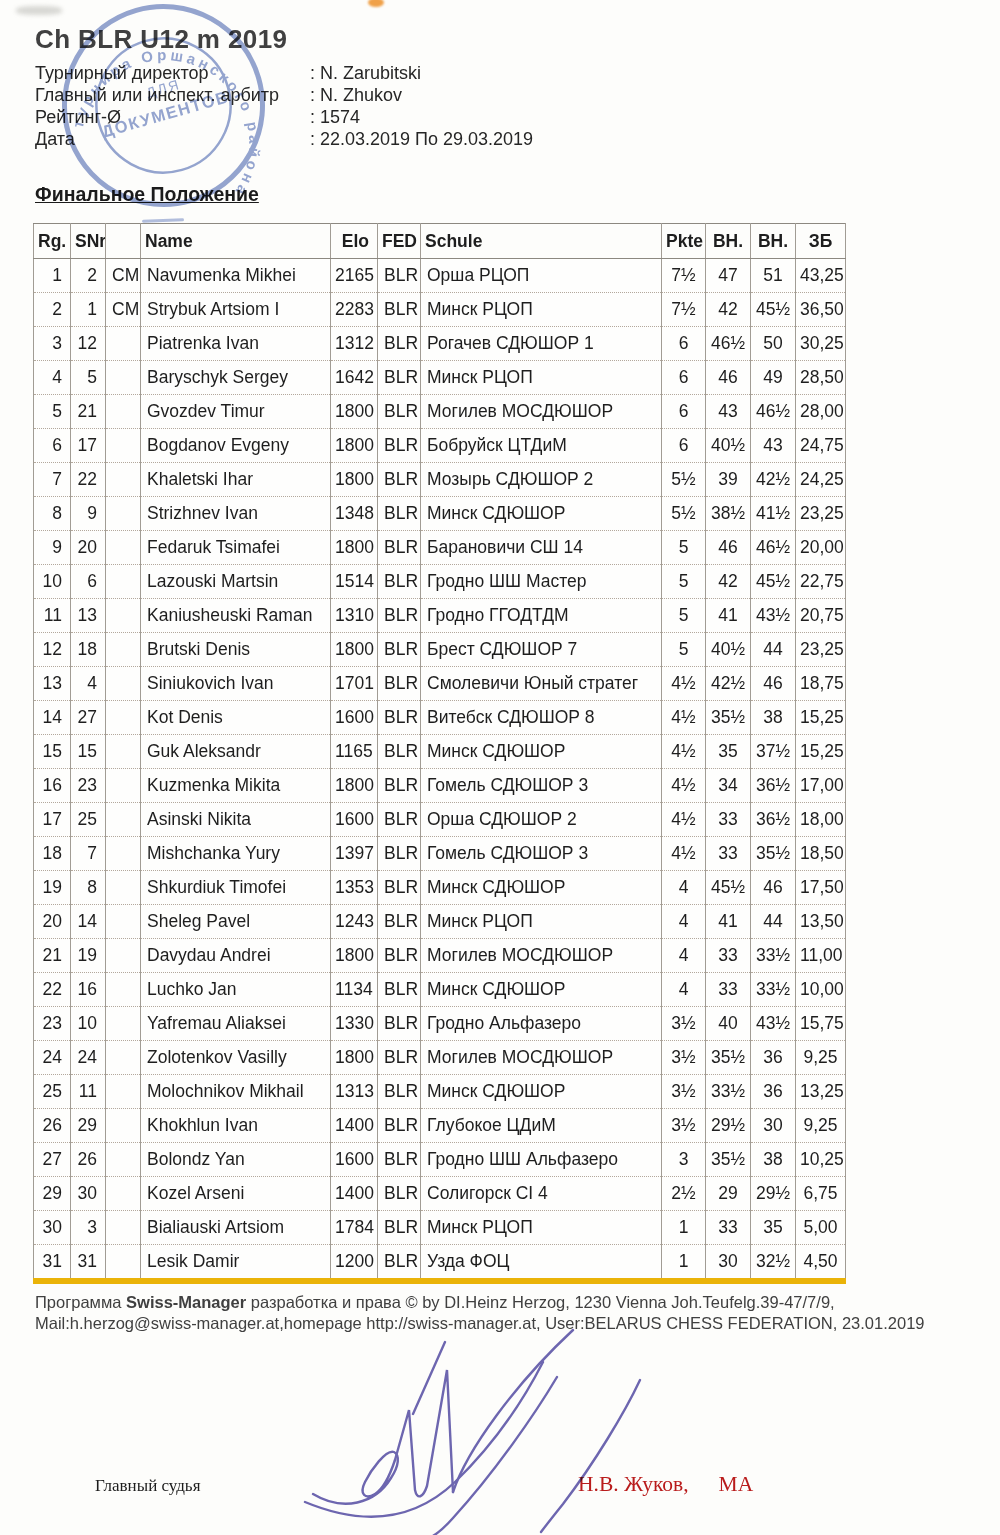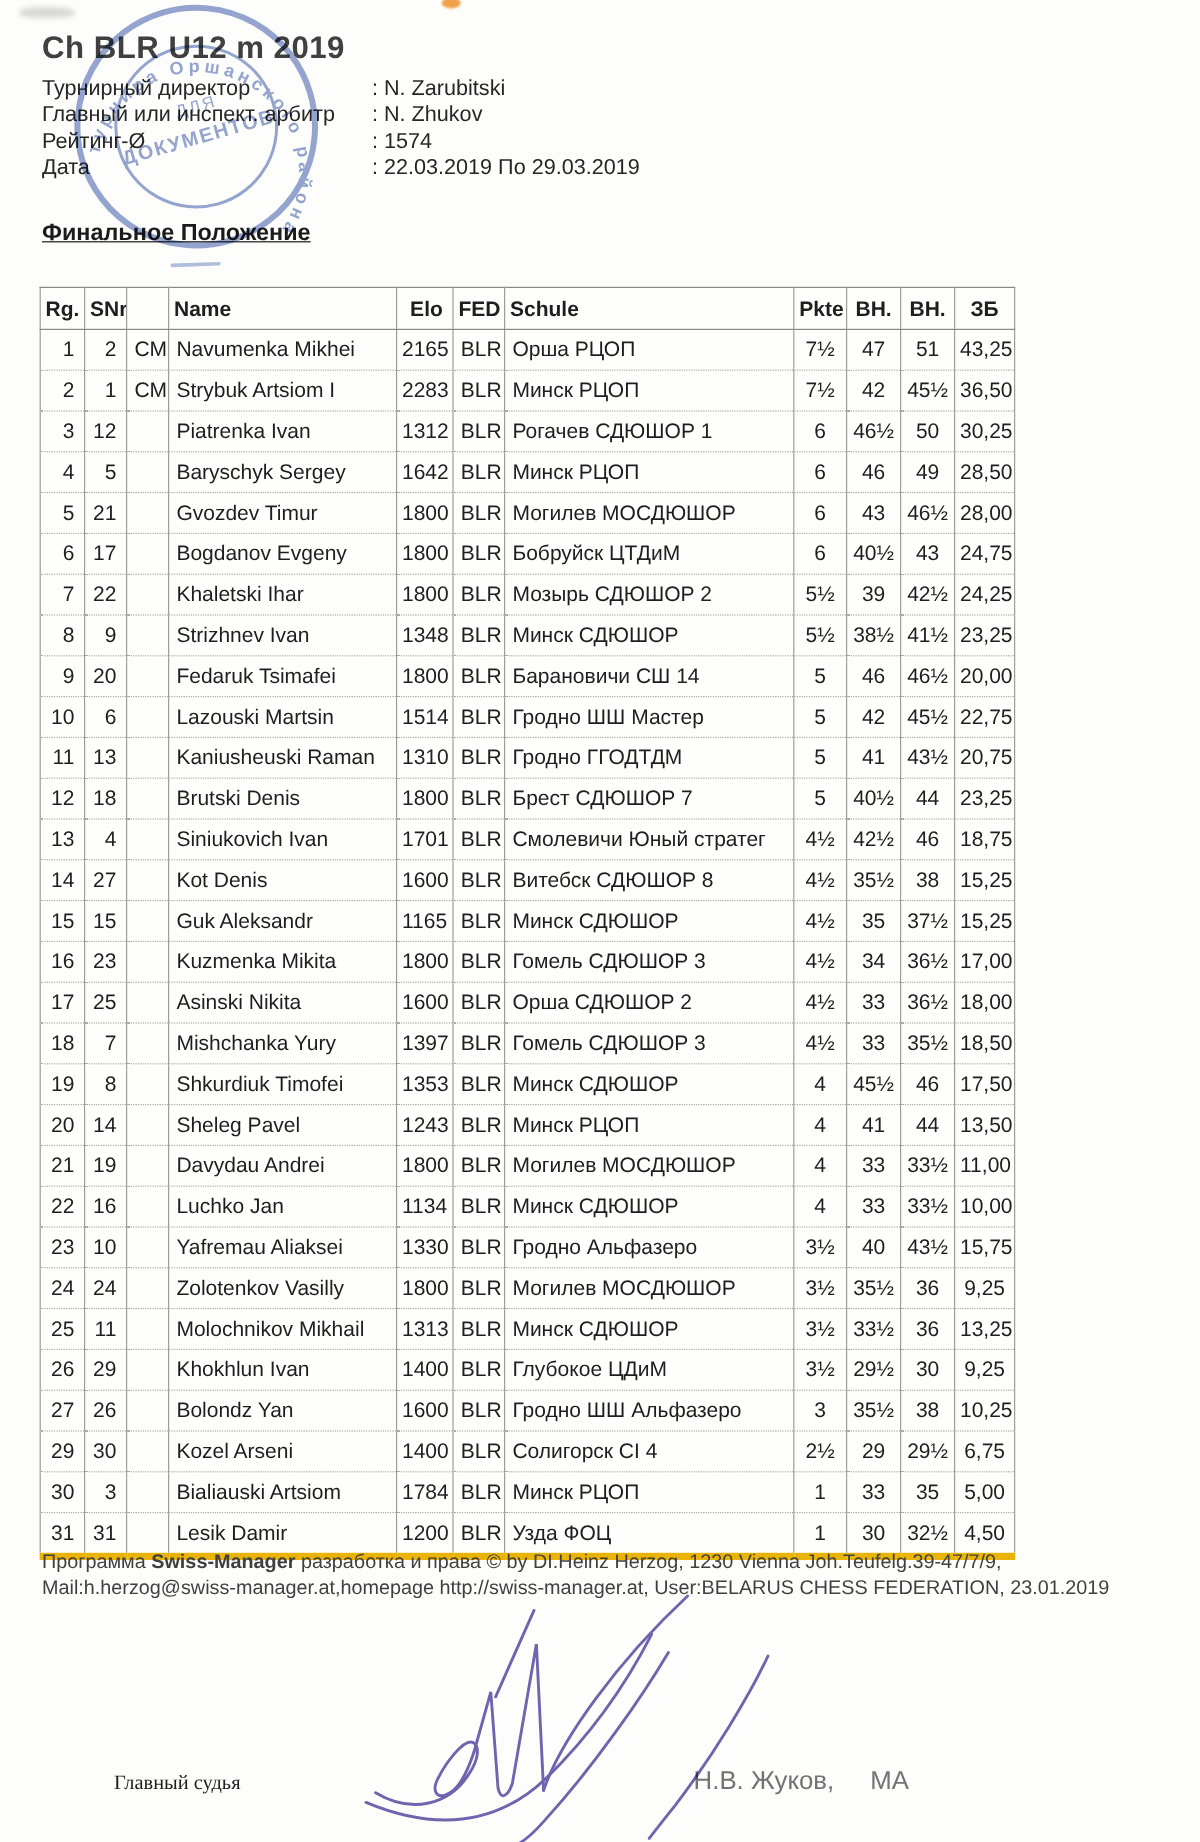--- a/index.html
+++ b/index.html
@@ -33,21 +33,21 @@
   }
   .gray-smudge{
     position:absolute;left:16px;top:6px;width:46px;height:9px;
     background:#d8d8d4;border-radius:40%;filter:blur(2px);
   }
   .blue-dash{
     position:absolute;left:142px;top:219px;width:42px;height:3px;
     background:#7388c2;opacity:.55;border-radius:2px;transform:rotate(-2deg);
   }
   
-  .tbl-wrap{position:absolute;left:33px;top:239px;}
+  .tbl-wrap{position:absolute;left:33px;top:223px;}
   table{border-collapse:collapse;table-layout:fixed;width:813px;background:#fefefd;}
   th,td{
     overflow:hidden;white-space:nowrap;
     height:33px;padding:0 4px;
     font-size:17.5px;color:#1e1e1e;
     border-left:1px solid #a19c94;border-right:1px solid #a19c94;
     border-top:1px dotted #b3a89c;
   }
   thead th{
     font-weight:bold;height:34px;
@@ -66,21 +66,21 @@
     font-size:16.5px;line-height:20.5px;color:#404040;
   }
   .footer b{font-weight:bold;}
   
   .sig-role{
     position:absolute;left:95px;top:1476px;
     font-family:"Liberation Serif", serif;font-size:17px;color:#1d1d1d;
   }
   .sig-name{
     position:absolute;left:578px;top:1472px;
-    font-family:Liberation Sans, sans-serif;font-size:21.5px;color:#737373;
+    font-family:Liberation Serif, serif;font-size:21.5px;color:#b91c1c;
   }
   .sig-name .degree{margin-left:30px;}
   .sig-scribble{
     position:absolute;left:295px;top:1322px;width:370px;height:215px;
     pointer-events:none;mix-blend-mode:multiply;
   }
 </style>
 </head>
 <body>
 

